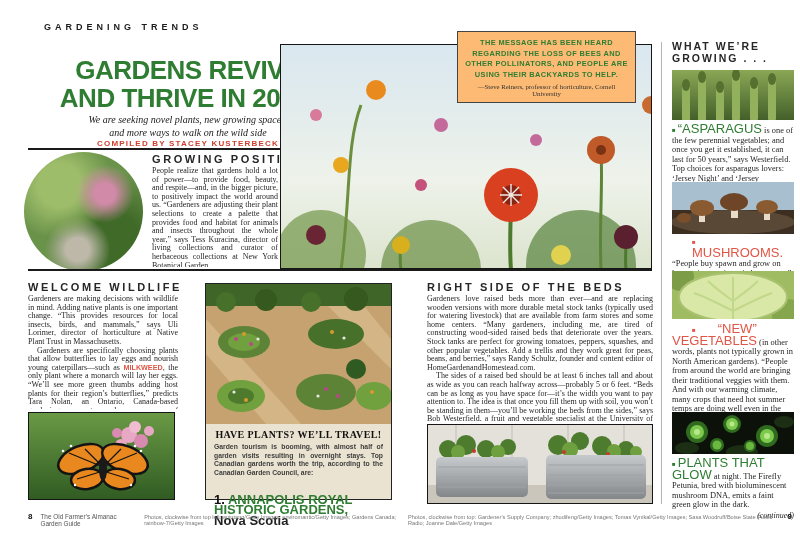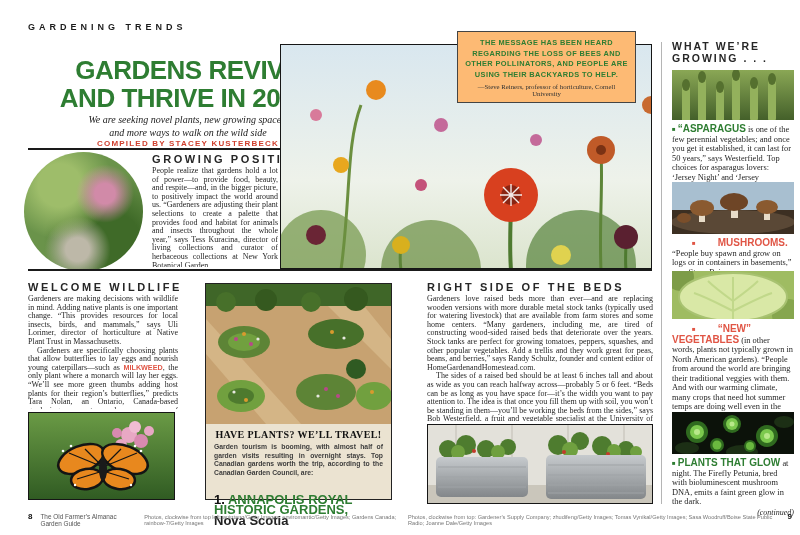--- a/index.html
+++ b/index.html
@@ -47,38 +47,38 @@
   .tb-title{font-family:"Liberation Serif",serif;font-weight:bold;font-size:10px;
             letter-spacing:0.4px;text-align:center;color:#111;margin-bottom:3px;}
   .tb-intro{font-size:6.8px;font-weight:bold;line-height:8.7px;color:#3d3d3d;text-align:justify;}
   .tb-item{font-size:13px;font-weight:bold;color:#222;line-height:10.5px;margin-top:17px;}
   .tb-num{color:#111;}
   .tb-hl{color:#2e7d32;}
 
   
   .sb-head{font-size:10.5px;font-weight:bold;letter-spacing:2px;color:#262626;line-height:12px;}
   .sb-text{font-family:"Liberation Serif",serif;font-size:8.4px;line-height:9.5px;color:#1f1f1f;}
-  .sb-lead{font-family:"Liberation Sans",sans-serif;font-weight:bold;font-size:10px;}
+  .sb-lead{font-family:"Liberation Sans",sans-serif;font-weight:normal;font-size:13px;}
   .sb-bullet{font-size:6px;vertical-align:1px;}
   .green{color:#2e7d32;} .red{color:#e05545;padding-left:20px;}
   .continued{font-family:"Liberation Serif",serif;font-style:italic;font-size:8px;
              text-align:right;color:#1f1f1f;margin-top:1px;}
   .vrule{background:#b5b5b5;}
 
   
   .footer{font-size:5.6px;color:#777;display:flex;align-items:baseline;gap:8px;}
   .pagenum{font-size:8px;font-weight:bold;color:#111;}
   .book-title{font-size:6.4px;color:#555;}
 </style>
 </head>
 <body>
 
 <div class="spread">
 
-  <div class="abs kicker" style="left:28px;top:22px;">GARDENING TRENDS</div>
+  <div class="abs kicker" style="left:44px;top:22px;">GARDENING TRENDS</div>
 
   <div class="abs title" style="left:28px;top:57px;">
     <div>GARDENS REVIVE</div>
     <div>AND THRIVE IN 2025!</div>
   </div>
   <div class="abs subtitle" style="left:28px;top:113px;">
     <div>We are seeking novel plants, new growing spaces,</div>
     <div>and more ways to walk on the wild side</div>
   </div>
   <div class="abs byline" style="left:28px;top:139px;">COMPILED BY STACEY KUSTERBECK</div>

